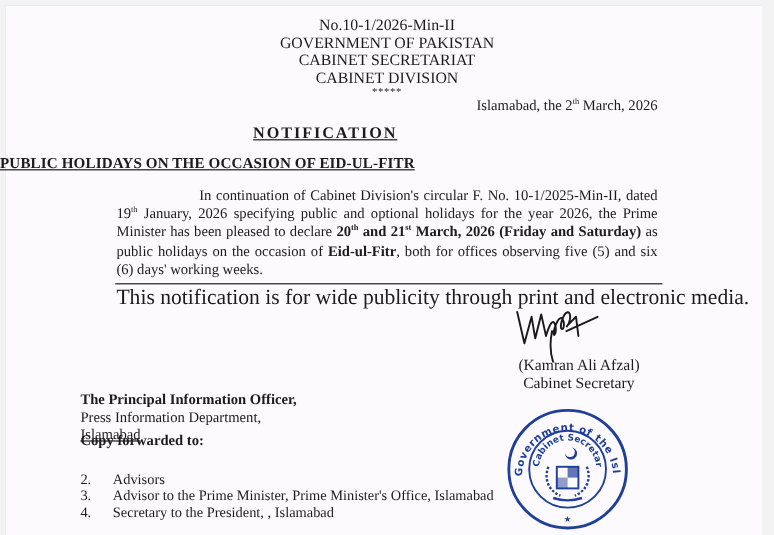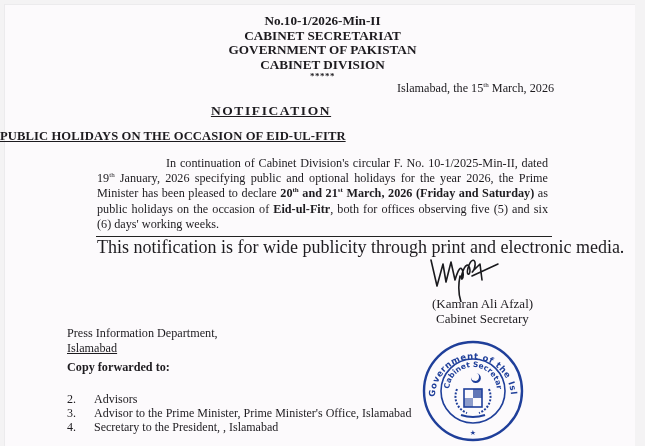--- a/index.html
+++ b/index.html
@@ -8,21 +8,21 @@
     background:#f4f3f4;
     font-family:"Liberation Serif", "DejaVu Serif", serif;
     color:#1d1b1f;
   }
   .page {
     position:absolute; left:4px; top:4px; width:630px; height:446px;
     background:#fcfafc;
     border-left:1px solid #ecebed;
     border-top:1px solid #ecebed;
   }
-  .header { position:absolute; left:0; width:645px; top:14px; text-align:center; font-weight:bold; font-size:13.2px; line-height:14.6px; }
+  .header { position:absolute; left:0; width:645px; top:14px; text-align:center; font-weight:normal; font-size:13.2px; line-height:14.6px; }
   .header .stars { font-size:9px; line-height:8px; letter-spacing:0.5px; }
   .dateline { position:absolute; left:397px; top:81px; font-size:12.2px; }
   sup { font-size:7px; vertical-align:5px; line-height:0; }
   .notif-title { position:absolute; left:0; width:542px; top:103px; text-align:center; font-weight:bold; font-size:13.5px; letter-spacing:1.6px; text-decoration:underline; }
   .subject { position:absolute; left:0; width:645px; top:129px; text-align:left; font-weight:bold; font-size:12.6px; text-decoration:underline; letter-spacing:0.1px; }
   .body-para { position:absolute; left:97px; width:451px; top:156px; font-size:12.2px; line-height:15.2px; text-align:justify; }
   .body-para .indent { display:inline-block; width:69px; }
   .rule { position:absolute; left:96px; width:456px; top:236px; height:0; border-top:1.6px solid #222; }
   .publicity { position:absolute; left:97px; top:237px; font-size:18px; }
   .signature { position:absolute; left:428px; top:252px; width:72px; height:50px; }
@@ -39,46 +39,47 @@
   .seal { position:absolute; left:421px; top:339px; width:104px; height:104px; }
   .cutoff { position:absolute; left:96px; top:440px; width:340px; height:6px; overflow:hidden; font-size:11px; color:#6b6870; }
 </style>
 </head>
 <body>
 
 <div class="page"></div>
 
 <div class="header">
   <div>No.10-1/2026-Min-II</div>
+  <div>GOVERNMENT OF PAKISTAN</div>
   <div>CABINET SECRETARIAT</div>
-  <div>GOVERNMENT OF PAKISTAN</div>
   <div>CABINET DIVISION</div>
   <div class="stars">*****</div>
 </div>
 
-<div class="dateline"><span>Islamabad, the 15</span><sup>th</sup><span> March, 2026</span></div>
+<div class="dateline"><span>Islamabad, the 2</span><sup>th</sup><span> March, 2026</span></div>
 
 <div class="notif-title">NOTIFICATION</div>
 <div class="subject">PUBLIC HOLIDAYS ON THE OCCASION OF EID-UL-FITR</div>
 
 <div class="body-para"><span class="indent"></span><span>In continuation of Cabinet Division's circular F. No. 10-1/2025-Min-II, dated </span><span>19</span><sup>th</sup><span> January, 2026 specifying public and optional holidays for the year 2026, the Prime Minister has been pleased to declare </span><b><span>20</span><sup>th</sup><span> and </span><span>21</span><sup>st</sup><span> March, 2026 (Friday and Saturday)</span></b><span> as public holidays on the occasion of </span><b>Eid-ul-Fitr</b><span>, both for offices observing five (5) and six (6) days' working weeks.</span></div>
 
 <div class="rule"></div>
 <div class="publicity">This notification is for wide publicity through print and electronic media.</div>
 
 <svg class="signature" viewBox="0 0 72 50">
   <path d="M3 8 L9 34 L15 12 L18 30 L23 10 L27 28 C30 18 33 12 35 20 C36 28 32 30 34 22 C37 12 41 10 42 18 C42 24 38 24 40 16 C43 6 48 6 47 14 C46 20 42 22 46 18 L52 12 L54 28 M32 24 C30 34 31 44 33 50 M44 24 L70 12" fill="none" stroke="#1a1a1e" stroke-width="1.6" stroke-linecap="round" stroke-linejoin="round"></path>
 </svg>
 
 <div class="signer">
   <div class="name">(Kamran Ali Afzal)</div>
   <div class="title">Cabinet Secretary</div>
 </div>
 
 <div class="addressee">
+  <div class="bold">The Principal Information Officer,</div>
   <div>Press Information Department,</div>
   <div class="ul">Islamabad</div>
 </div>
 
 <div class="copy-head">Copy forwarded to:</div>
 <ul class="copy-list">
   <li><span class="num">2.</span><span>Advisors</span></li>
   <li><span class="num">3.</span><span>Advisor to the Prime Minister, Prime Minister's Office, Islamabad</span></li>
   <li><span class="num">4.</span><span>Secretary to the President, , Islamabad</span></li>
 </ul>

